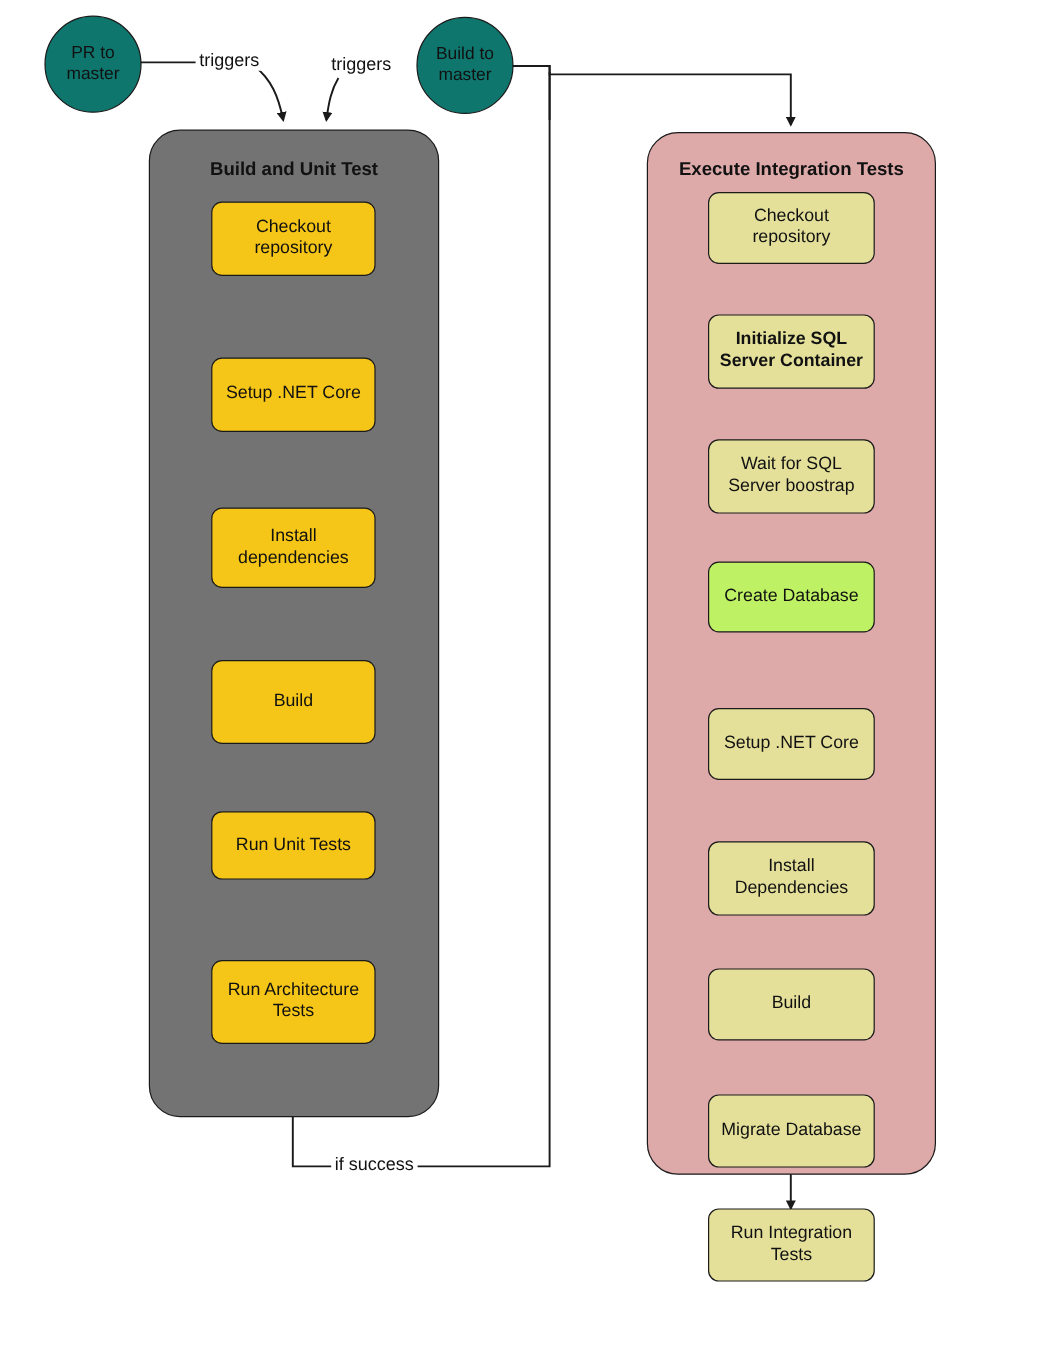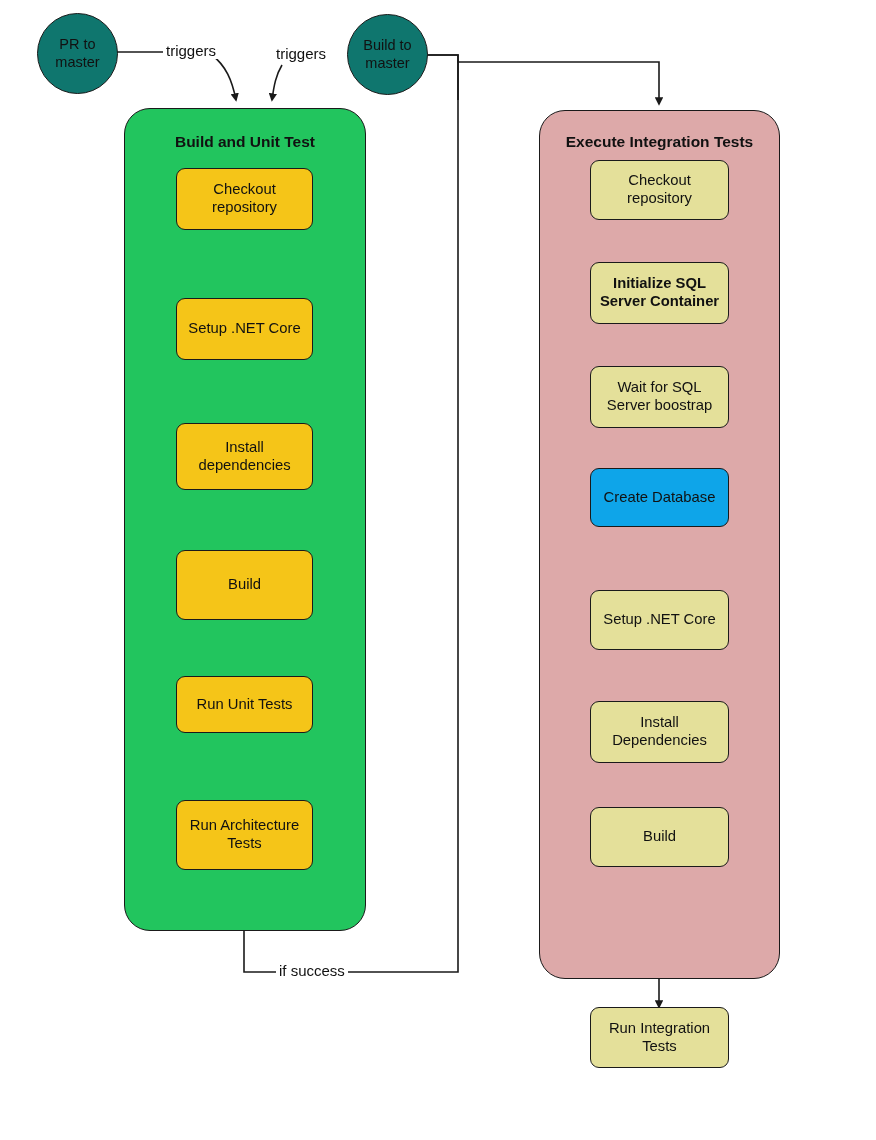--- a/index.html
+++ b/index.html
@@ -124,21 +124,21 @@
     <div>
       <div>Build to</div>
       <div>master</div>
     </div>
   </div>
 
   <div class="edge-label" style="left:163px; top:42px;">triggers</div>
   <div class="edge-label" style="left:273px; top:45px;">triggers</div>
   <div class="edge-label" style="left:276px; top:962px;">if success</div>
 
-  <div class="lane" style="left:124px; top:108px; width:242px; height:823px; background:#22c55e;">
+  <div class="lane" style="left:124px; top:108px; width:242px; height:823px; background:#737373;">
     <div class="lane-title" style="top:24px;">Build and Unit Test</div>
   </div>
 
   <div class="step" style="left:176px; top:168px; width:137px; height:62px; background:#f5c518;">
     <div>
       <div>Checkout</div>
       <div>repository</div>
     </div>
   </div>
 
@@ -192,21 +192,21 @@
     </div>
   </div>
 
   <div class="step" style="left:590px; top:366px; width:139px; height:62px; background:#e4e09a;">
     <div>
       <div>Wait for SQL</div>
       <div>Server boostrap</div>
     </div>
   </div>
 
-  <div class="step" style="left:590px; top:468px; width:139px; height:59px; background:#0ea5e9;">
+  <div class="step" style="left:590px; top:468px; width:139px; height:59px; background:#bef264;">
     <div>
       <div>Create Database</div>
     </div>
   </div>
 
   <div class="step" style="left:590px; top:590px; width:139px; height:60px; background:#e4e09a;">
     <div>
       <div>Setup .NET Core</div>
     </div>
   </div>
@@ -217,20 +217,25 @@
       <div>Dependencies</div>
     </div>
   </div>
 
   <div class="step" style="left:590px; top:807px; width:139px; height:60px; background:#e4e09a;">
     <div>
       <div>Build</div>
     </div>
   </div>
 
+  <div class="step" style="left:590px; top:912px; width:139px; height:61px; background:#e4e09a;">
+    <div>
+      <div>Migrate Database</div>
+    </div>
+  </div>
 
   <div class="step" style="left:590px; top:1007px; width:139px; height:61px; background:#e4e09a;">
     <div>
       <div>Run Integration</div>
       <div>Tests</div>
     </div>
   </div>
 
 </div>
 

